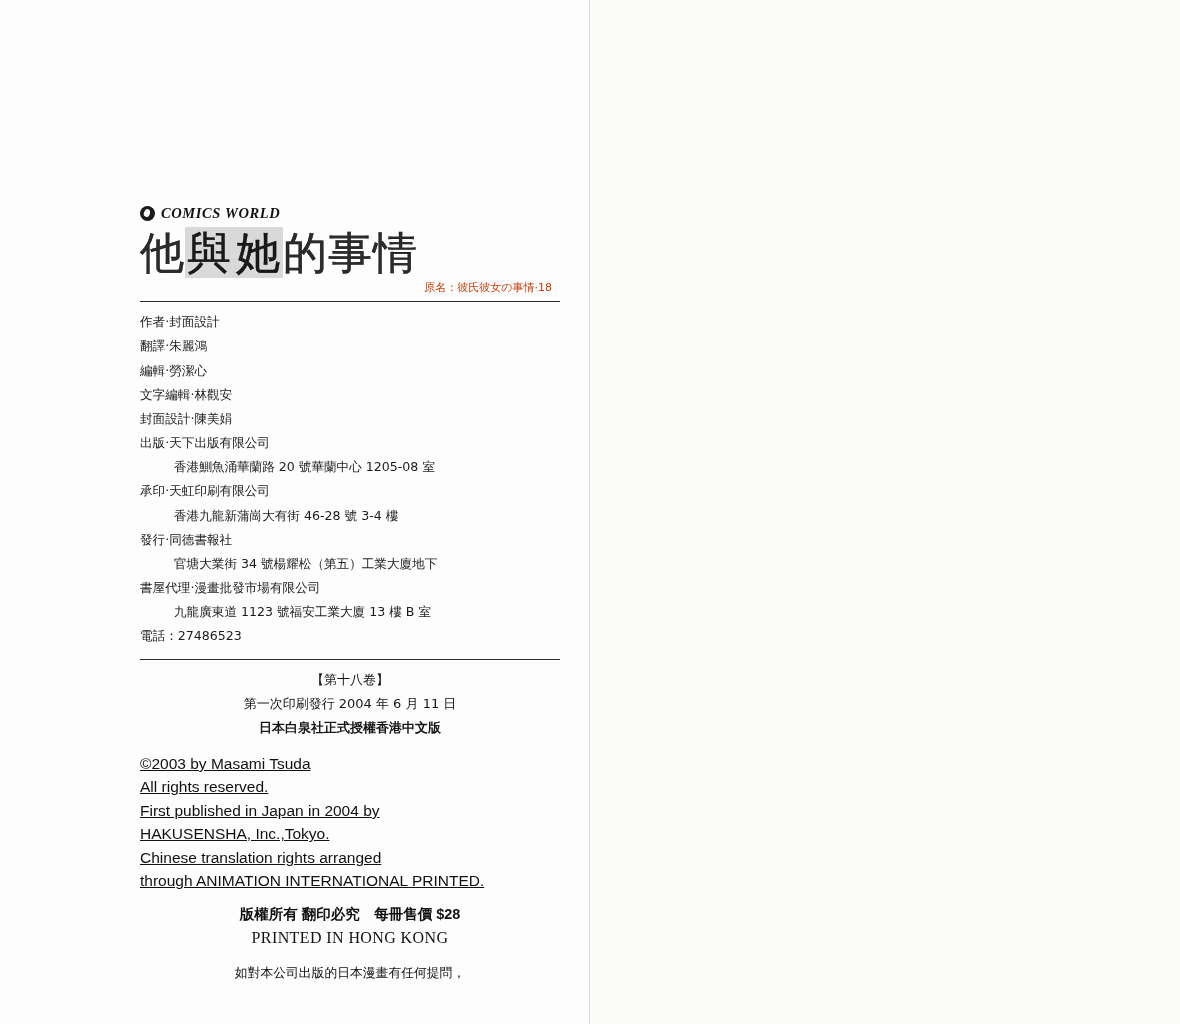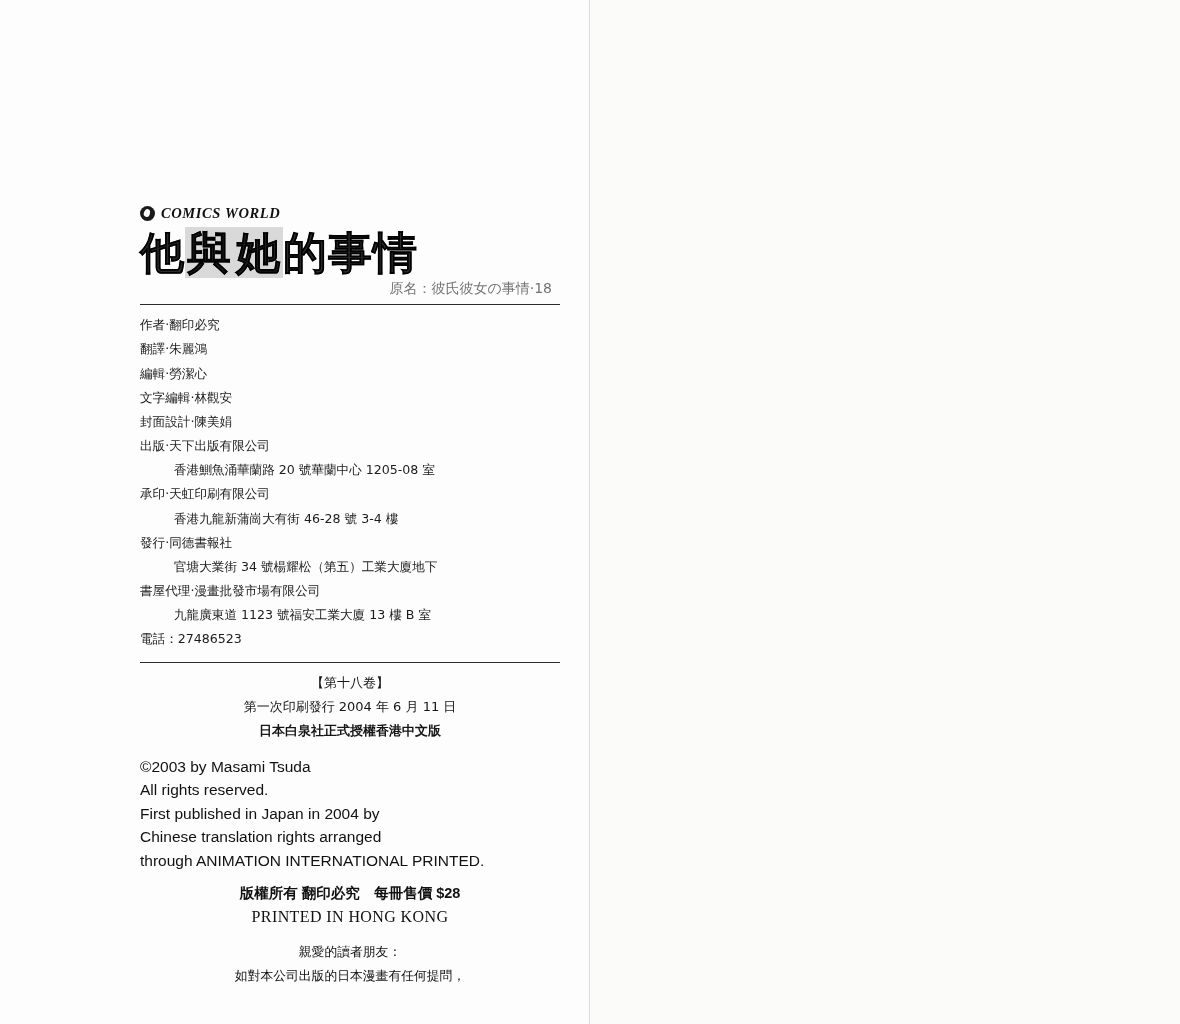--- a/index.html
+++ b/index.html
@@ -19,57 +19,58 @@
   
   .colophon{position:absolute;left:140px;top:205px;width:420px;}
   .brandrow{display:flex;align-items:center;gap:6px;}
   .brandmark{width:15px;height:15px;border-radius:50%;background:#1a1a1a;position:relative;}
   .brandmark:after{content:"";position:absolute;left:4px;top:3px;width:6px;height:8px;border-radius:50% 50% 50% 50%/60% 60% 40% 40%;background:#fff;transform:rotate(18deg);}
   .brandtext{font-family:"Liberation Serif", serif;font-style:italic;font-weight:bold;font-size:14.5px;letter-spacing:.6px;color:#111;}
 
   .bigtitle{
     margin-top:8px;
     font-family:"DejaVu Sans", sans-serif;
-    font-weight:bold;
+    font-weight:normal;
     font-size:44px;
     letter-spacing:1px;
     line-height:1.05;
     color:#2b2b2b;
     -webkit-text-stroke:0.4px #000;
     white-space:nowrap;
   }
   .bigtitle .hl{
     background:#d9d9d9;
     padding:0 2px;
     color:#1a1a1a;
   }
   .origname{
     margin-top:4px;
     text-align:right;
-    font-size:14px;
+    font-size:11px;
     font-family:"DejaVu Sans", sans-serif;
-    color:#737373;
+    color:#c2410c;
     padding-right:8px;
   }
   .rule{border:0;border-top:1px solid #2b2b2b;margin:6px 0 8px 0;}
 
   .credits{font-family:"DejaVu Sans", sans-serif;font-size:12.6px;line-height:1.92;color:#1b1b1b;}
   .credits .ind{padding-left:34px;}
 
   .rule2{border:0;border-top:1px solid #2b2b2b;margin:10px 0 8px 0;}
 
   .center-block{text-align:center;font-family:"DejaVu Sans", sans-serif;font-size:13px;line-height:1.85;color:#161616;}
   .center-block .b{font-weight:bold;}
 
   .eng{
     margin-top:12px;
     font-family:"Liberation Sans", sans-serif;
     font-size:15.5px;
     line-height:1.52;
     color:#111;
+    text-decoration:underline;
   }
   .price{margin-top:12px;text-align:center;font-family:Liberation Sans, sans-serif;font-weight:bold;font-size:14.5px;}
   .printed{margin-top:5px;text-align:center;font-family:"Liberation Serif", serif;font-weight:normal;font-size:16px;letter-spacing:.4px;}
 
   .reader{margin-top:14px;text-align:center;font-family:"DejaVu Sans", sans-serif;font-size:12.8px;line-height:1.85;}
 </style>
 </head>
 <body>
 
 <div class="page">
@@ -83,21 +84,21 @@
       </div>
 
       <div class="bigtitle">
         <span>他</span><span class="hl">與</span><span class="hl">她</span><span>的</span><span>事</span><span>情</span>
       </div>
 
       <div class="origname">原名：彼氏彼女の事情·18</div>
       <hr class="rule">
 
       <div class="credits">
-        <div>作者‧翻印必究</div>
+        <div>作者‧封面設計</div>
         <div>翻譯‧朱麗鴻</div>
         <div>編輯‧勞潔心</div>
         <div>文字編輯‧林觀安</div>
         <div>封面設計‧陳美娟</div>
         <div>出版‧天下出版有限公司</div>
         <div class="ind">香港鰂魚涌華蘭路 20 號華蘭中心 1205-08 室</div>
         <div>承印‧天虹印刷有限公司</div>
         <div class="ind">香港九龍新蒲崗大有街 46-28 號 3-4 樓</div>
         <div>發行‧同德書報社</div>
         <div class="ind">官塘大業街 34 號楊耀松（第五）工業大廈地下</div>
@@ -111,29 +112,29 @@
       <div class="center-block">
         <div>【第十八卷】</div>
         <div>第一次印刷發行 2004 年 6 月 11 日</div>
         <div class="b">日本白泉社正式授權香港中文版</div>
       </div>
 
       <div class="eng">
         <div>©2003 by Masami Tsuda</div>
         <div>All rights reserved.</div>
         <div>First published in Japan in 2004 by</div>
+        <div>HAKUSENSHA, Inc.,Tokyo.</div>
         <div>Chinese translation rights arranged</div>
         <div>through ANIMATION INTERNATIONAL PRINTED.</div>
       </div>
 
       <div class="price">版權所有 翻印必究　每冊售價 $28</div>
       <div class="printed">PRINTED IN HONG KONG</div>
 
       <div class="reader">
-        <div>親愛的讀者朋友：</div>
         <div>如對本公司出版的日本漫畫有任何提問，</div>
 
       </div>
 
     </div>
   </div>
 
   <div class="spine"></div>
 
   <div class="right-page">

